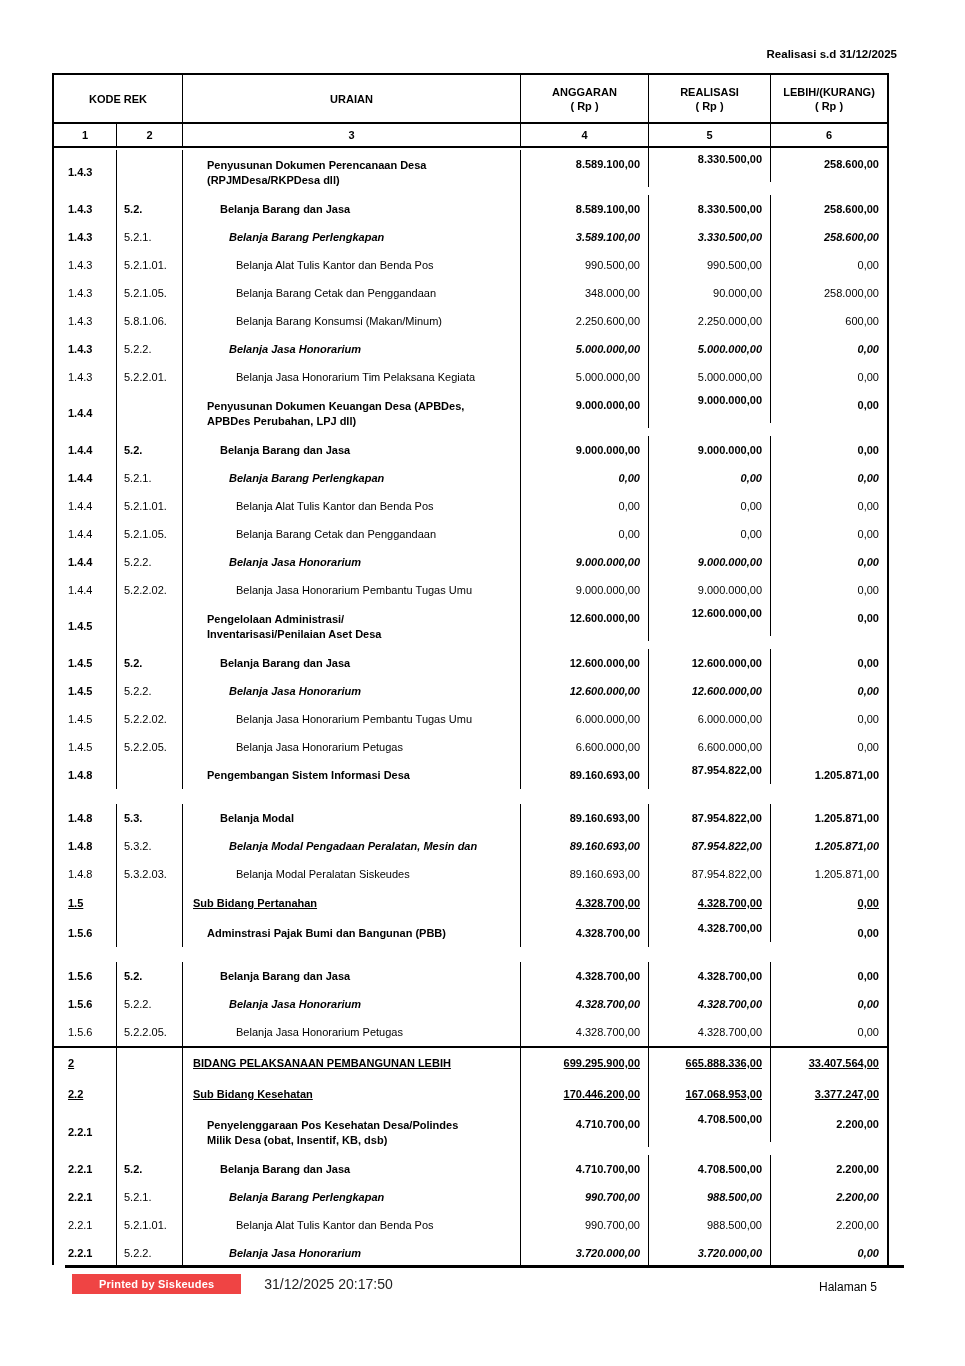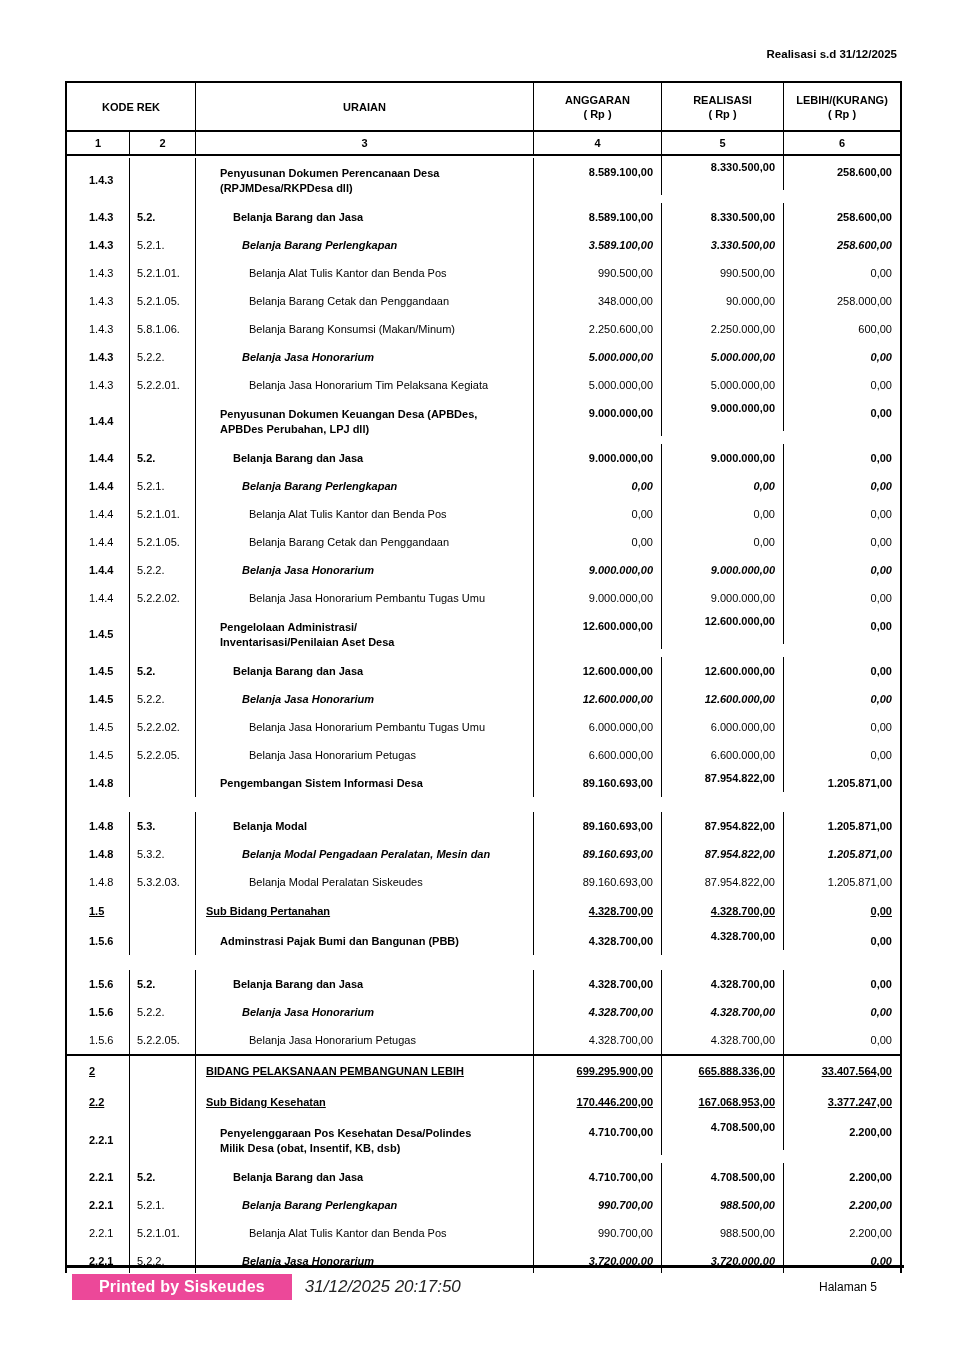--- a/index.html
+++ b/index.html
@@ -5,22 +5,22 @@
   html,body { margin:0; padding:0; background:#fff; }
   .page {
     position:relative; width:965px; height:1366px; background:#ffffff;
     font-family:"Liberation Sans", sans-serif; color:#000; overflow:hidden;
   }
   .report-period {
     position:absolute; top:48px; right:68px;
     font-size:11.5px; font-weight:bold;
   }
   .tbl {
-    position:absolute; left:65px; top:73px; width:837px; height:1192px;
-    border:2px solid #000; border-bottom:none; box-sizing:border-box; overflow:hidden;margin-top:8px;
+    position:absolute; left:52px; top:73px; width:837px; height:1192px;
+    border:2px solid #000; border-bottom:none; box-sizing:border-box; overflow:hidden;
   }
   .hr1 {
     display:grid; grid-template-columns:129px 338px 128px 122px 116px;
     height:47px; border-bottom:2px solid #000;
   }
   .hr2 {
     display:grid; grid-template-columns:63px 66px 338px 128px 122px 116px;
     height:22px; border-bottom:2px solid #000;
   }
   .h {
@@ -32,21 +32,21 @@
   .tbody { padding-top:2px; }
   .tr {
     display:grid; grid-template-columns:63px 66px 338px 128px 122px 116px;
     min-height:28px;
   }
   .tr > .c {
     border-right:1.5px solid #000; display:flex; align-items:center;
     box-sizing:border-box; font-size:11px; line-height:15px; overflow:hidden;
   }
   .tr > .c:last-child { border-right:none; }
-  .c1 { padding-left:22px; }
+  .c1 { padding-left:14px; }
   .c2 { padding-left:7px; }
   .c3 { white-space:pre; }
   .c4,.c5,.c6 { justify-content:flex-end; padding-right:8px; text-align:right; }
   
   .r-act, .r-grp, .r-bid, .r-sbd { font-weight:bold; }
   .r-sub .c1 { font-weight:bold; }
   .r-sub .c3, .r-sub .c4, .r-sub .c5, .r-sub .c6 { font-weight:bold; font-style:italic; }
   .r-bid .c1, .r-bid .c3, .r-bid .c4, .r-bid .c5, .r-bid .c6,
   .r-sbd .c1, .r-sbd .c3, .r-sbd .c4, .r-sbd .c5, .r-sbd .c6 { text-decoration:underline; }
   .r-bid, .r-sbd { min-height:31px; }
@@ -64,24 +64,24 @@
   .r-act:not(.two) .c5 { transform:translateY(-5px); }
   .section-divider { height:0; border-top:2.5px solid #000; }
   
   .footer-rule {
     position:absolute; left:65px; top:1265px; width:839px; height:3px; background:#000;
   }
   .footer-row {
     position:absolute; left:72px; top:1274px; display:flex; align-items:center;
   }
   .printed-badge {
-    background:#ec4899; color:#fff; font-weight:bold; font-size:16px;
+    background:#ef4444; color:#fff; font-weight:bold; font-size:11px;
     padding:4px 27px; letter-spacing:0.2px;
   }
-  .printed-at { margin-left:13px; font-size:17px; color:#222;font-style:italic; }
+  .printed-at { margin-left:23px; font-size:14px; color:#222; }
   .page-num {
     position:absolute; top:1280px; right:88px; font-size:12px; color:#000000;
   }
 </style>
 </head>
 <body>
 
 <div class="page">
 
   <div class="report-period">Realisasi s.d 31/12/2025</div>

